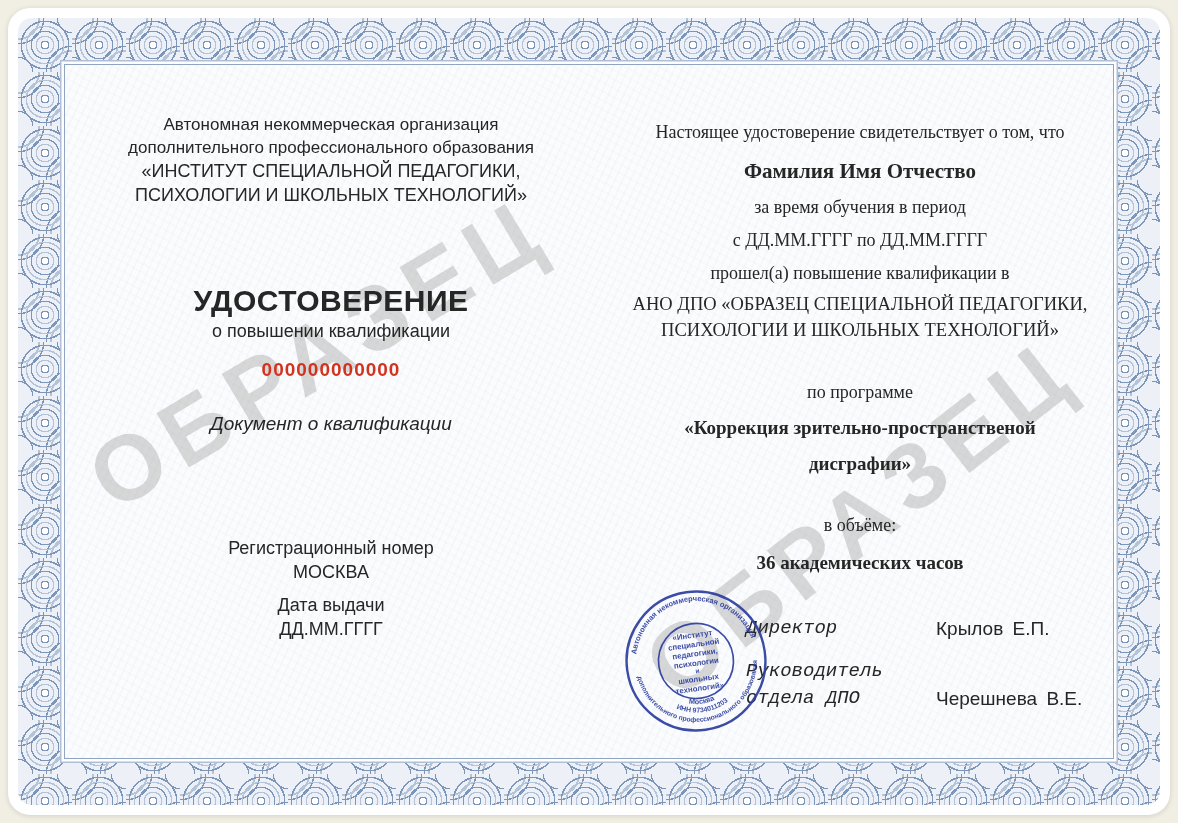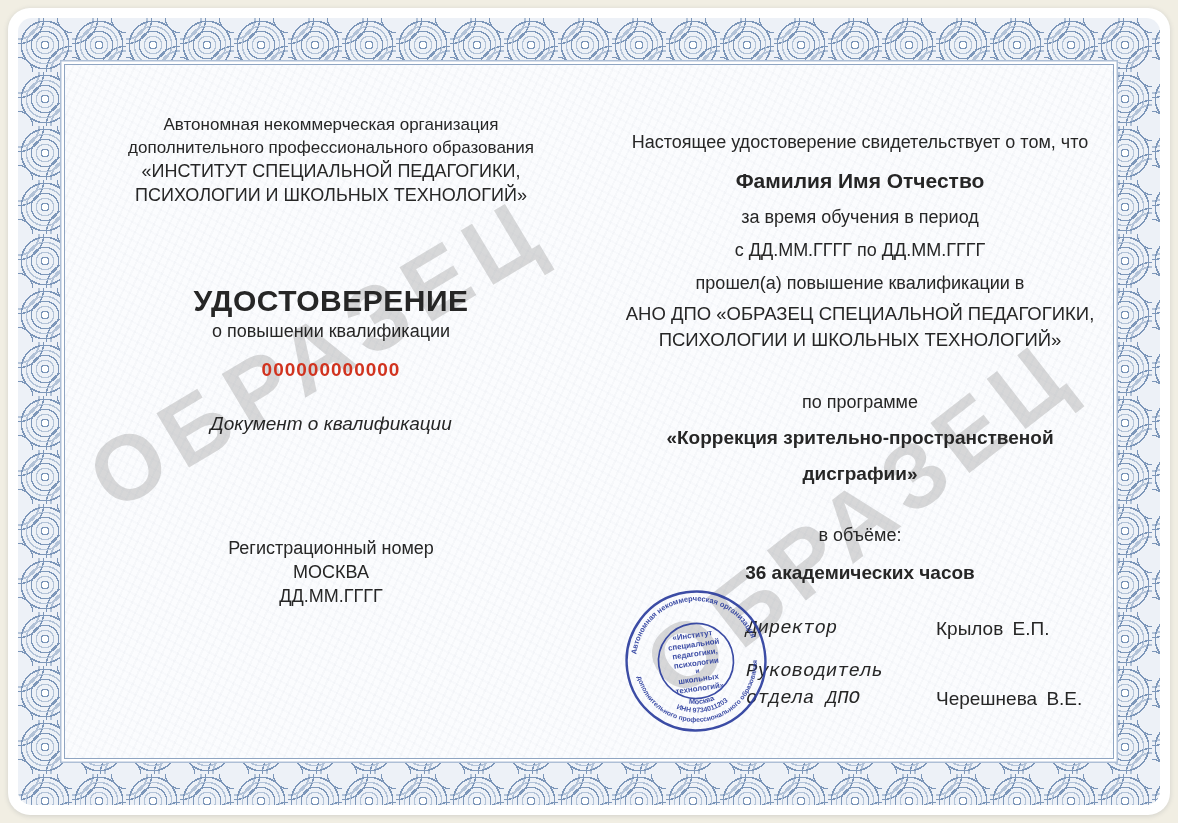--- a/index.html
+++ b/index.html
@@ -34,21 +34,21 @@
       repeating-linear-gradient(115deg, rgba(150,162,182,.08) 0 2px, rgba(0,0,0,0) 2px 7px),
       repeating-linear-gradient(28deg, rgba(150,162,182,.07) 0 2px, rgba(0,0,0,0) 2px 8px);}
 
   .watermark{position:absolute;z-index:1;font-size:92px;font-weight:800;letter-spacing:10px;
     color:#9d9d9d;opacity:.38;white-space:nowrap;user-select:none;}
   .wm-left{left:-4px;top:236px;transform:rotate(-31deg);}
   .wm-right{left:538px;top:401px;transform:rotate(-38deg);}
 
   .col{position:absolute;z-index:2;text-align:center;color:#262626;}
   .col-left{left:28px;top:48px;width:476px;}
-  .col-right{left:548px;top:64px;width:494px;}
+  .col-right{left:548px;top:54px;width:494px;font-family:Liberation Serif, serif;}
 
   .org-line{font-size:17px;line-height:23px;}
   .org-line-caps{font-size:18px;line-height:24px;}
   .doc-title{margin-top:77px;font-size:30px;line-height:34px;font-weight:bold;letter-spacing:.5px;}
   .doc-subtitle{margin-top:2px;font-size:18px;line-height:22px;}
   .blank-number{margin-top:16px;font-size:19px;line-height:24px;font-weight:bold;letter-spacing:1px;color:var(--accent-red);}
   .doc-kind{margin-top:30px;font-size:19px;line-height:24px;font-style:italic;}
   .field-label{font-size:18px;line-height:24px;font-weight:normal;}
   .field-value{font-size:18px;line-height:24px;}
   .mt-reg{margin-top:100px;} .mt9{margin-top:9px;}
@@ -89,20 +89,21 @@
         <div class="org-line-caps">«ИНСТИТУТ СПЕЦИАЛЬНОЙ ПЕДАГОГИКИ,</div>
         <div class="org-line-caps">ПСИХОЛОГИИ И ШКОЛЬНЫХ ТЕХНОЛОГИЙ»</div>
 
         <div class="doc-title">УДОСТОВЕРЕНИЕ</div>
         <div class="doc-subtitle">о повышении квалификации</div>
         <div class="blank-number">000000000000</div>
         <div class="doc-kind">Документ о квалификации</div>
 
         <div class="field-label mt-reg">Регистрационный номер</div>
         <div class="field-value">МОСКВА</div>
+        <div class="field-label mt9">Дата выдачи</div>
         <div class="field-value">ДД.ММ.ГГГГ</div>
       </div>
 
       <div class="col col-right">
         <div class="r-line">Настоящее удостоверение свидетельствует о том, что</div>
         <div class="holder-name">Фамилия Имя Отчество</div>
         <div class="r-line r-mt8">за время обучения в период</div>
         <div class="r-line r-mt7">с ДД.ММ.ГГГГ по ДД.ММ.ГГГГ</div>
         <div class="r-line r-mt6">прошел(а) повышение квалификации в</div>
         <div class="r-org">АНО ДПО «ОБРАЗЕЦ СПЕЦИАЛЬНОЙ ПЕДАГОГИКИ,</div>

